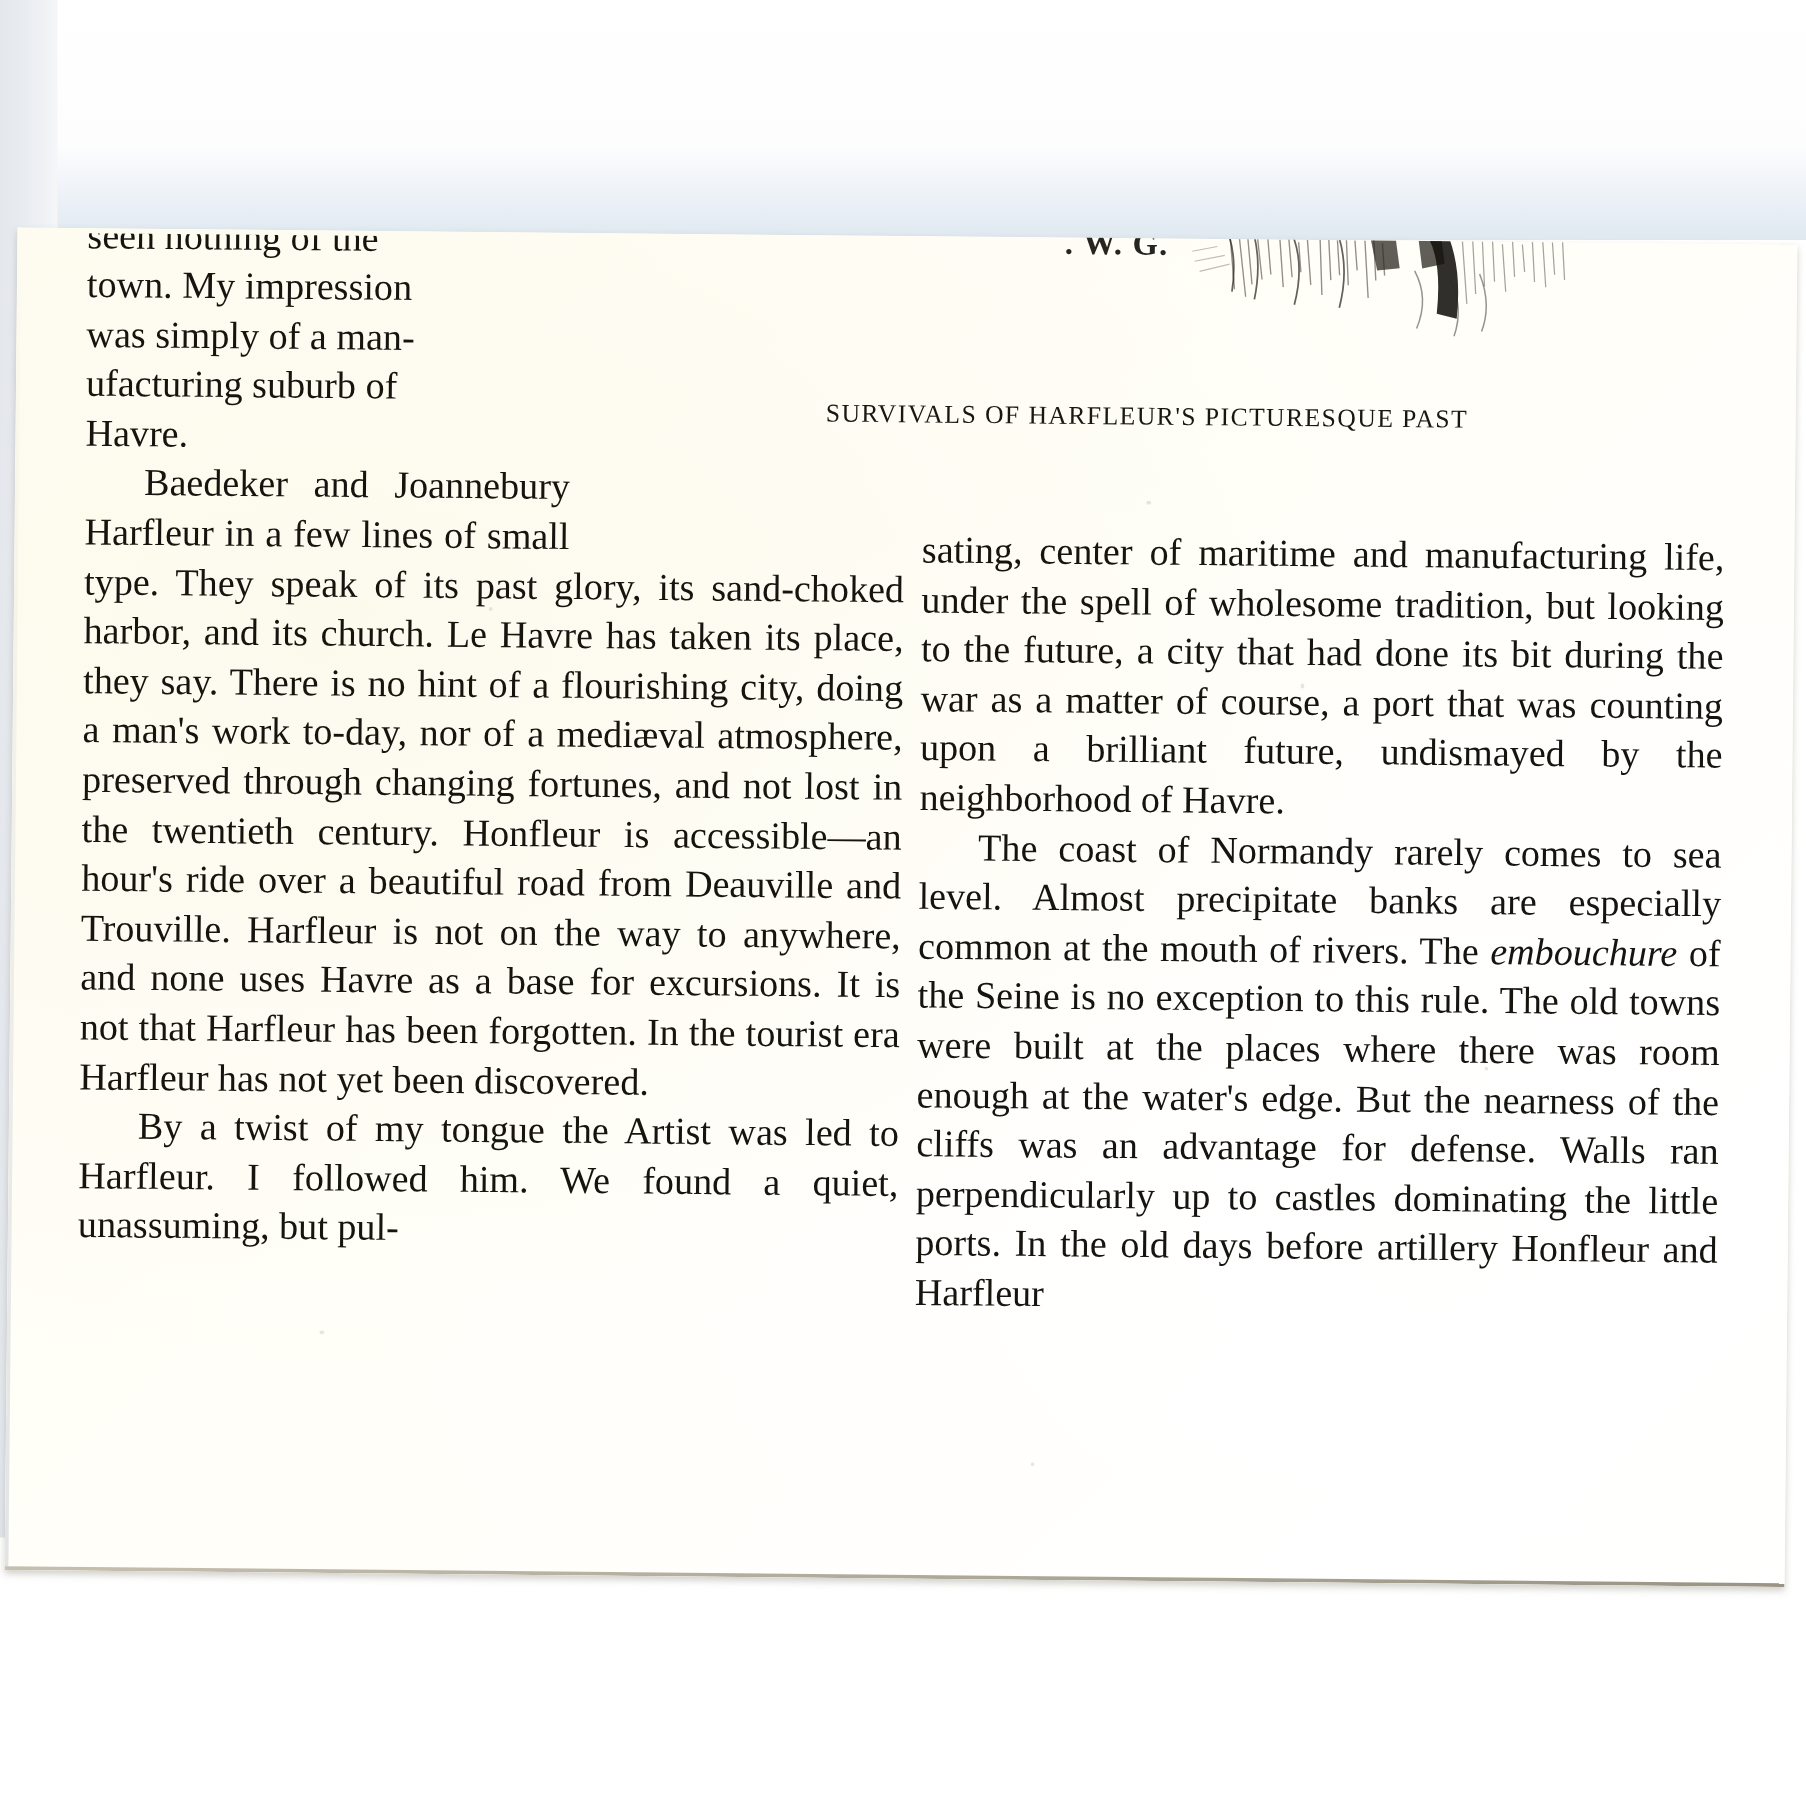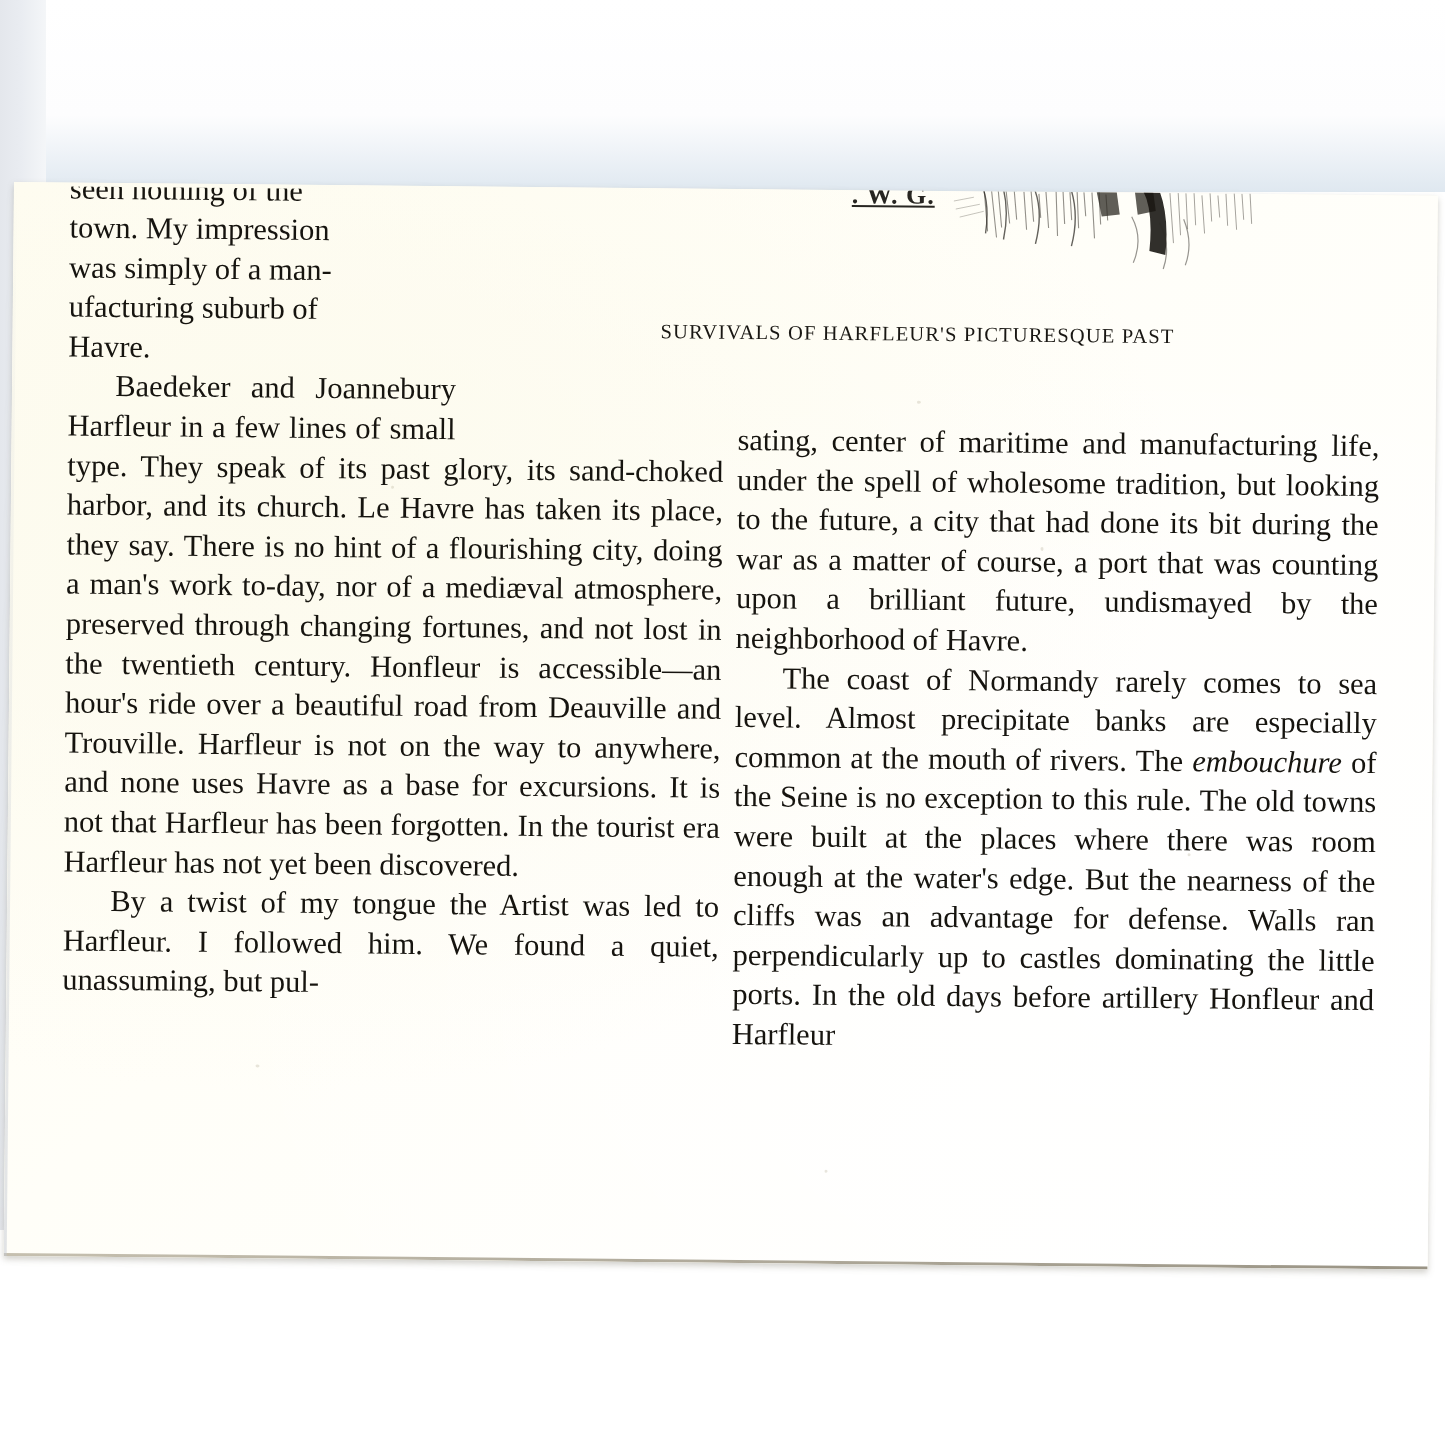--- a/index.html
+++ b/index.html
@@ -98,21 +98,20 @@
     position: absolute;
     left: 838px;
     top: -10px;
     font-family: "Liberation Serif", serif;
     font-size: 26px;
     font-weight: bold;
     color: #15130f;
     letter-spacing: 1px;
     opacity: 0.92;
     white-space: nowrap;
-    text-decoration: underline;
   }
 
   
   #plate-caption {
     position: absolute;
     left: 560px;
     top: 132px;
     width: 690px;
     text-align: center;
     font-family: "Liberation Serif", "DejaVu Serif", serif;

